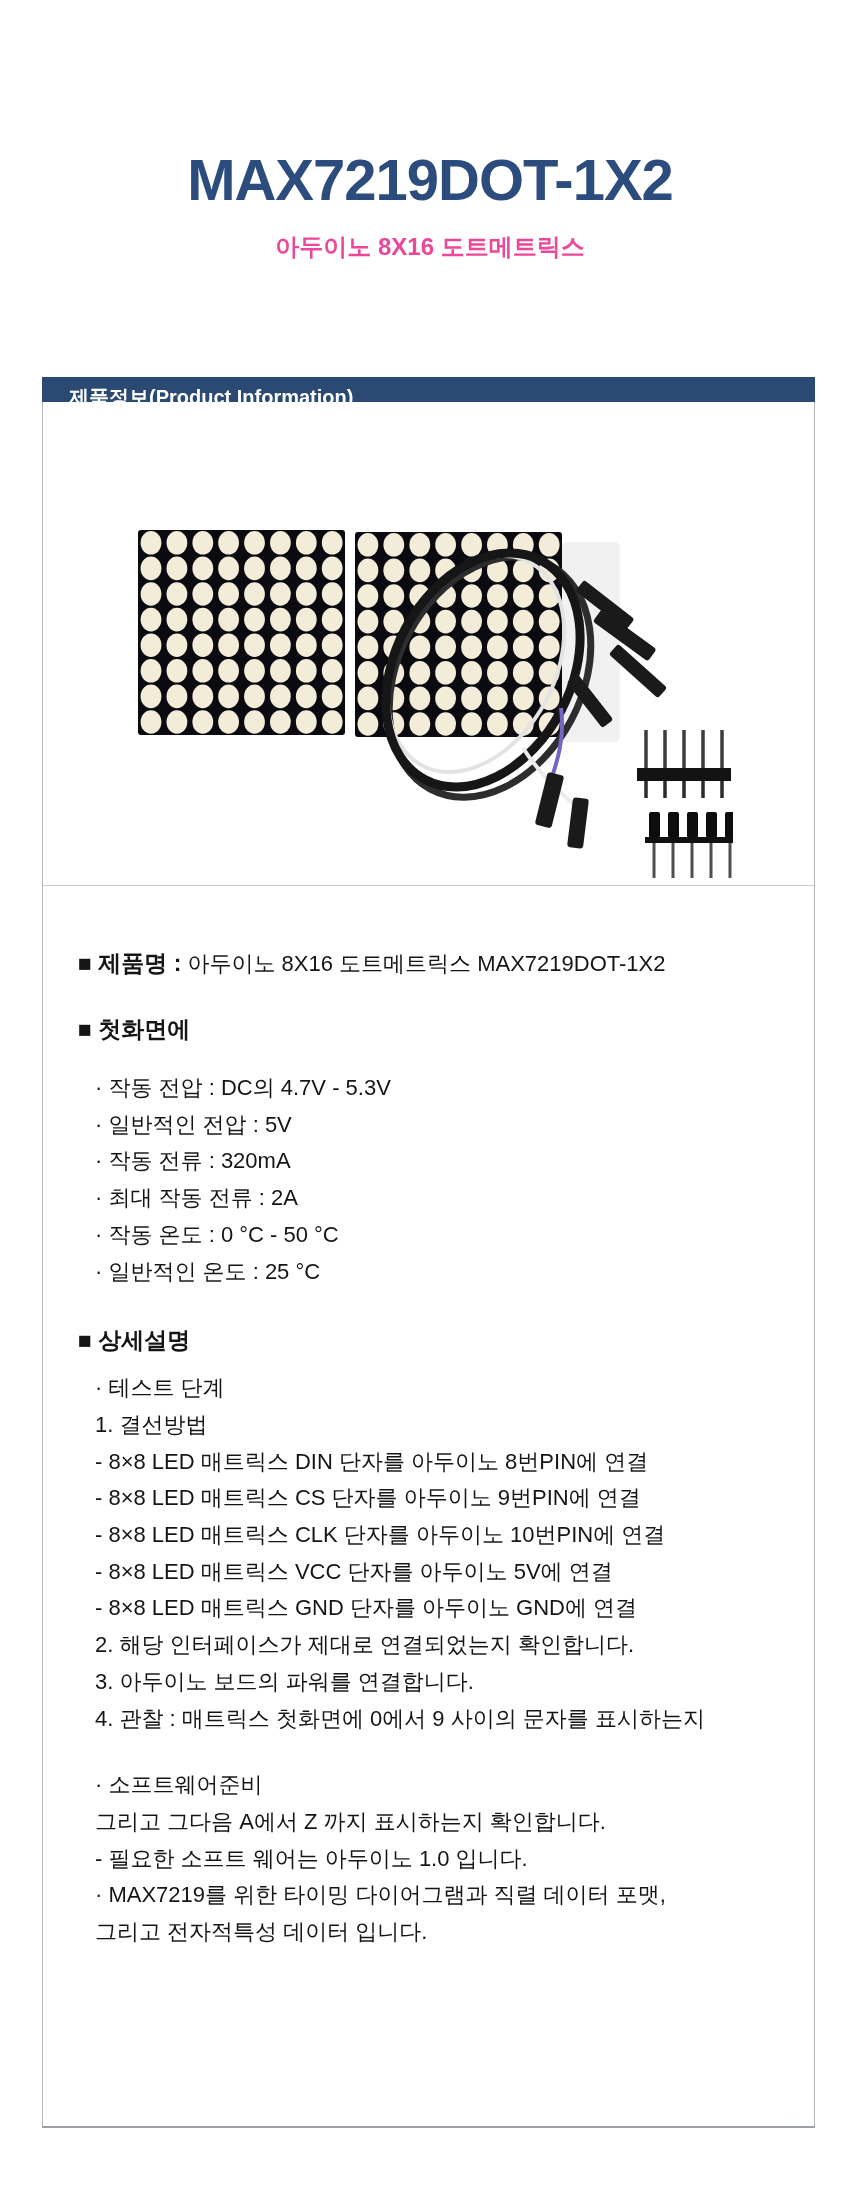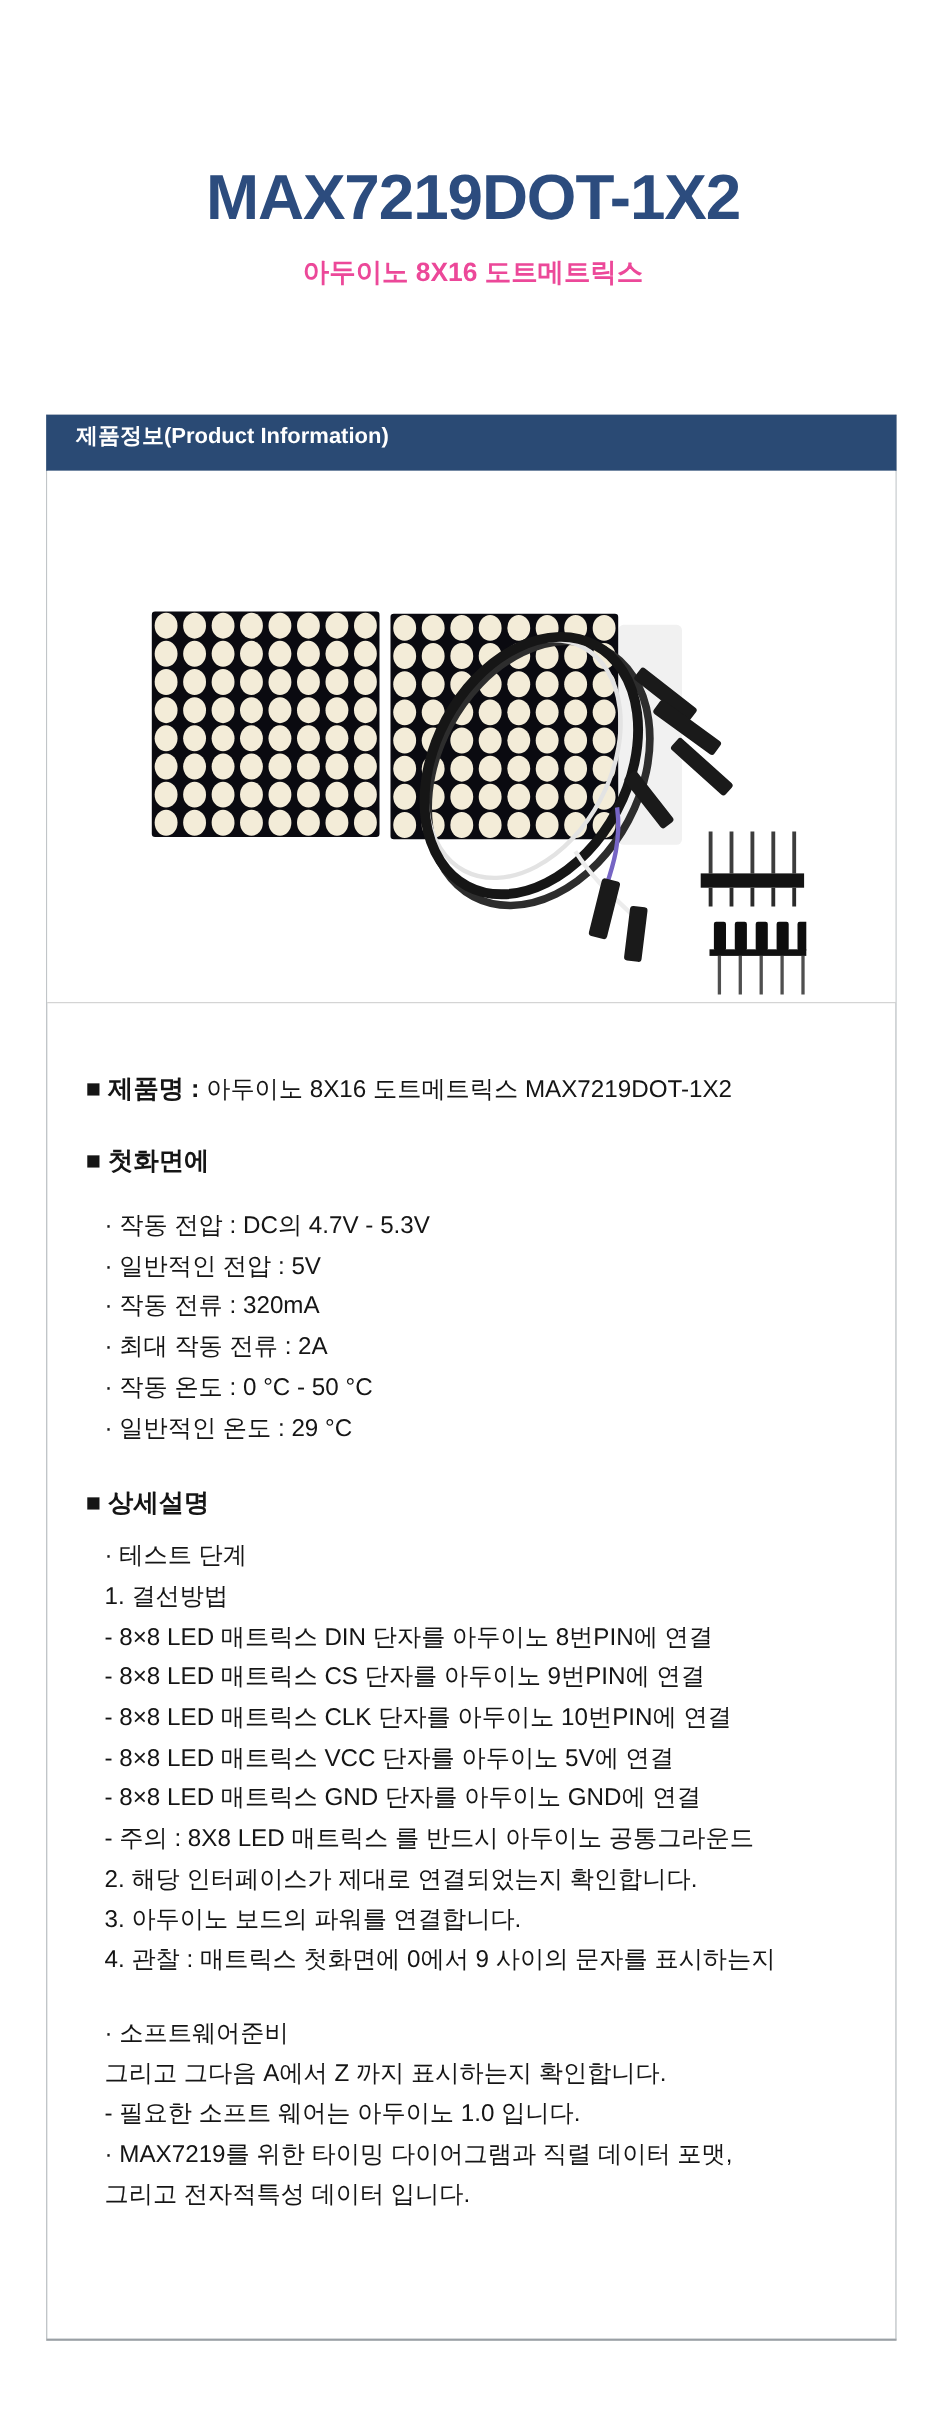--- a/index.html
+++ b/index.html
@@ -13,21 +13,21 @@
   }
   .subtitle{
     position:absolute;top:231px;left:0;width:100%;text-align:center;
     font-size:24px;font-weight:bold;color:#ec4899;white-space:nowrap;
   }
   .box{
     position:absolute;left:42px;top:377px;width:773px;height:1751px;
     border:1px solid #b2b7bb;border-bottom:2px solid #9aa0a5;box-sizing:border-box;background:#fff;
   }
   .box-header{
-    height:51px;line-height:41px;margin:-1px -1px 0 -1px;
+    height:25px;line-height:41px;margin:-1px -1px 0 -1px;
     background:#2a4a74;color:#ffffff;font-size:20px;font-weight:bold;
     padding-left:27px;white-space:nowrap;
   }
   .photo-area{position:relative;height:483px;background:#ffffff;}
   .photo{position:absolute;left:50px;top:78px;}
   .text-area{
     border-top:1px solid #cbcbcb;box-sizing:border-box;
     padding:62px 30px 0 35px;font-size:22px;color:#151515;
   }
   .pname{margin:0;line-height:30px;white-space:nowrap;}
@@ -232,33 +232,32 @@
         <span>아두이노 8X16 도트메트릭스 MAX7219DOT-1X2</span>
       </p>
 
       <h2 class="sec">■ 첫화면에</h2>
       <div class="list features">
         <div class="line">· 작동 전압 : DC의 4.7V - 5.3V</div>
         <div class="line">· 일반적인 전압 : 5V</div>
         <div class="line">· 작동 전류 : 320mA</div>
         <div class="line">· 최대 작동 전류 : 2A</div>
         <div class="line">· 작동 온도 : 0 °C - 50 °C</div>
-        <div class="line">· 일반적인 온도 : 29 °C</div>
+        <div class="line">· 일반적인 온도 : 25 °C</div>
       </div>
 
       <h2 class="sec">■ 상세설명</h2>
       <div class="list details">
         <div class="line">· 테스트 단계</div>
         <div class="line">1. 결선방법</div>
         <div class="line">- 8×8 LED 매트릭스 DIN 단자를 아두이노 8번PIN에 연결</div>
         <div class="line">- 8×8 LED 매트릭스 CS 단자를 아두이노 9번PIN에 연결</div>
         <div class="line">- 8×8 LED 매트릭스 CLK 단자를 아두이노 10번PIN에 연결</div>
         <div class="line">- 8×8 LED 매트릭스 VCC 단자를 아두이노 5V에 연결</div>
         <div class="line">- 8×8 LED 매트릭스 GND 단자를 아두이노 GND에 연결</div>
-        <div class="line">- 주의 : 8X8 LED 매트릭스 를 반드시 아두이노 공통그라운드</div>
         <div class="line">2. 해당 인터페이스가 제대로 연결되었는지 확인합니다.</div>
         <div class="line">3. 아두이노 보드의 파워를 연결합니다.</div>
         <div class="line">4. 관찰 : 매트릭스 첫화면에 0에서 9 사이의 문자를 표시하는지</div>
         <div class="line gap">· 소프트웨어준비</div>
         <div class="line">그리고 그다음 A에서 Z 까지 표시하는지 확인합니다.</div>
         <div class="line">- 필요한 소프트 웨어는 아두이노 1.0 입니다.</div>
         <div class="line">· MAX7219를 위한 타이밍 다이어그램과 직렬 데이터 포맷,</div>
         <div class="line">그리고 전자적특성 데이터 입니다.</div>
       </div>
 

